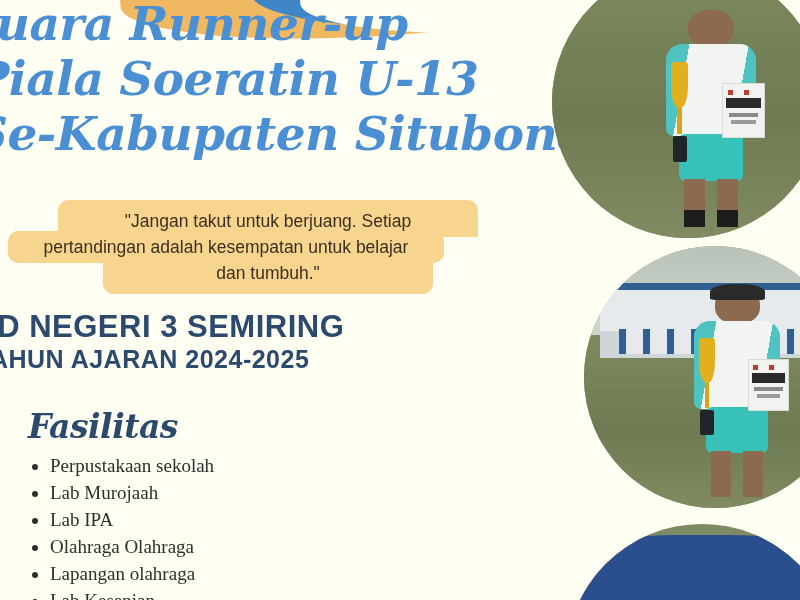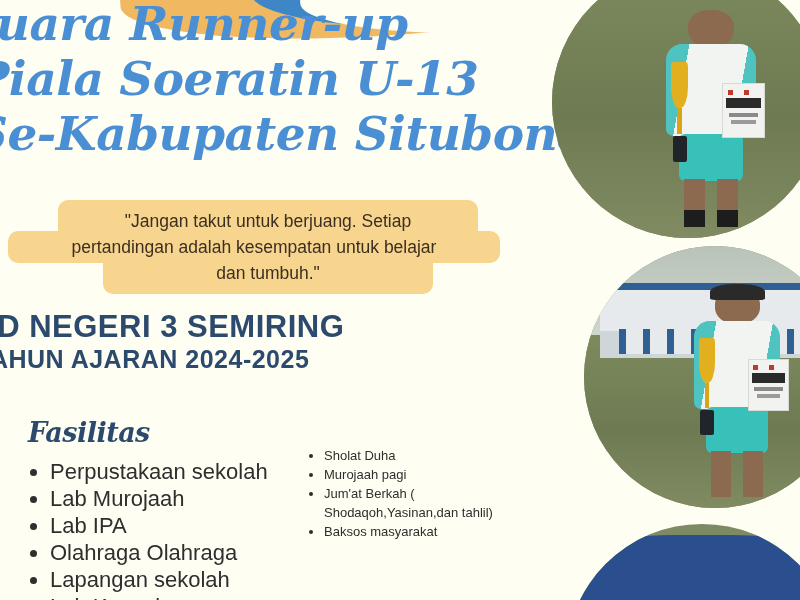--- a/index.html
+++ b/index.html
@@ -47,21 +47,21 @@
   
   .quote-wrap{position:absolute;left:8px;top:200px;width:520px;}
   .quote-row{
     background:#F8D58E;color:#3B2F20;
     font-size:17.5px;line-height:24px;
     text-align:center;
     padding:4px 14px;
     box-sizing:border-box;
   }
   .q-top{width:420px;margin:0 auto;border-radius:10px 10px 0 0;padding-top:9px;}
-  .q-mid{width:492px;border-radius:10px;margin-top:-6px;}
+  .q-mid{width:436px;border-radius:10px;margin-top:-6px;}
   .q-bot{width:330px;margin:-6px auto 0;border-radius:0 0 10px 10px;padding-bottom:9px;}
 
   
   .school{
     position:absolute;left:-24px;top:310px;width:560px;
     color:#2C4A6E;font-weight:700;
     font-family:"Liberation Sans", sans-serif;
     white-space:nowrap;
   }
   .school-name{font-size:31px;line-height:34px;letter-spacing:0.5px;}
@@ -71,25 +71,25 @@
   .col{position:absolute;}
   .col-fasilitas{left:28px;top:408px;width:268px;}
   .col-pembiasaan{left:302px;top:440px;width:250px;}
 
   .script-head{
     color:#2C4A6E;
     font-family:"DejaVu Serif", serif;
     font-style:italic;font-weight:700;
     letter-spacing:-0.5px;
   }
-  .col-fasilitas .script-head{font-size:27px;line-height:38px;margin-top:6px;}
+  .col-fasilitas .script-head{font-size:33px;line-height:38px;}
   .col-pembiasaan .script-head{font-size:30px;line-height:35px;}
 
   ul{margin:6px 0 0 0;padding-left:22px;color:#2E2E2E;}
-  .col-fasilitas li{font-size:22px;line-height:27px;}
+  .col-fasilitas li{font-size:19px;line-height:27px;font-family:Liberation Serif, serif;}
   .col-pembiasaan li{font-size:13px;line-height:19px;}
   li{list-style:disc;}
 
   
   .photo{
     position:absolute;border-radius:50%;overflow:hidden;
     background:#7E8A63;
   }
   .photo-1{left:552px;top:-34px;width:272px;height:272px;}
   .photo-2{left:584px;top:246px;width:262px;height:262px;}
@@ -159,32 +159,26 @@
     <div class="school-year">TAHUN AJARAN 2024-2025</div>
   </div>
 
   <div class="col col-fasilitas">
     <div class="script-head">Fasilitas</div>
     <ul>
       <li>Perpustakaan sekolah</li>
       <li>Lab Murojaah</li>
       <li>Lab IPA</li>
       <li>Olahraga Olahraga</li>
-      <li>Lapangan sekolah</li>
+      <li>Lapangan olahraga</li>
       <li>Lab Kesenian</li>
     </ul>
   </div>
 
   <div class="col col-pembiasaan">
-    <ul>
-      <li>Sholat Duha</li>
-      <li>Murojaah pagi</li>
-      <li>Jum'at Berkah ( Shodaqoh,Yasinan,dan tahlil)</li>
-      <li>Baksos masyarakat</li>
-    </ul>
   </div>
 
   <div class="photo photo-1">
     <div class="ph-grass full"></div>
     <div class="person">
       <div class="p-head"></div>
       <div class="p-shirt"></div>
       <div class="p-shorts"></div>
       <div class="p-legs"></div>
       <div class="p-socks"></div>

